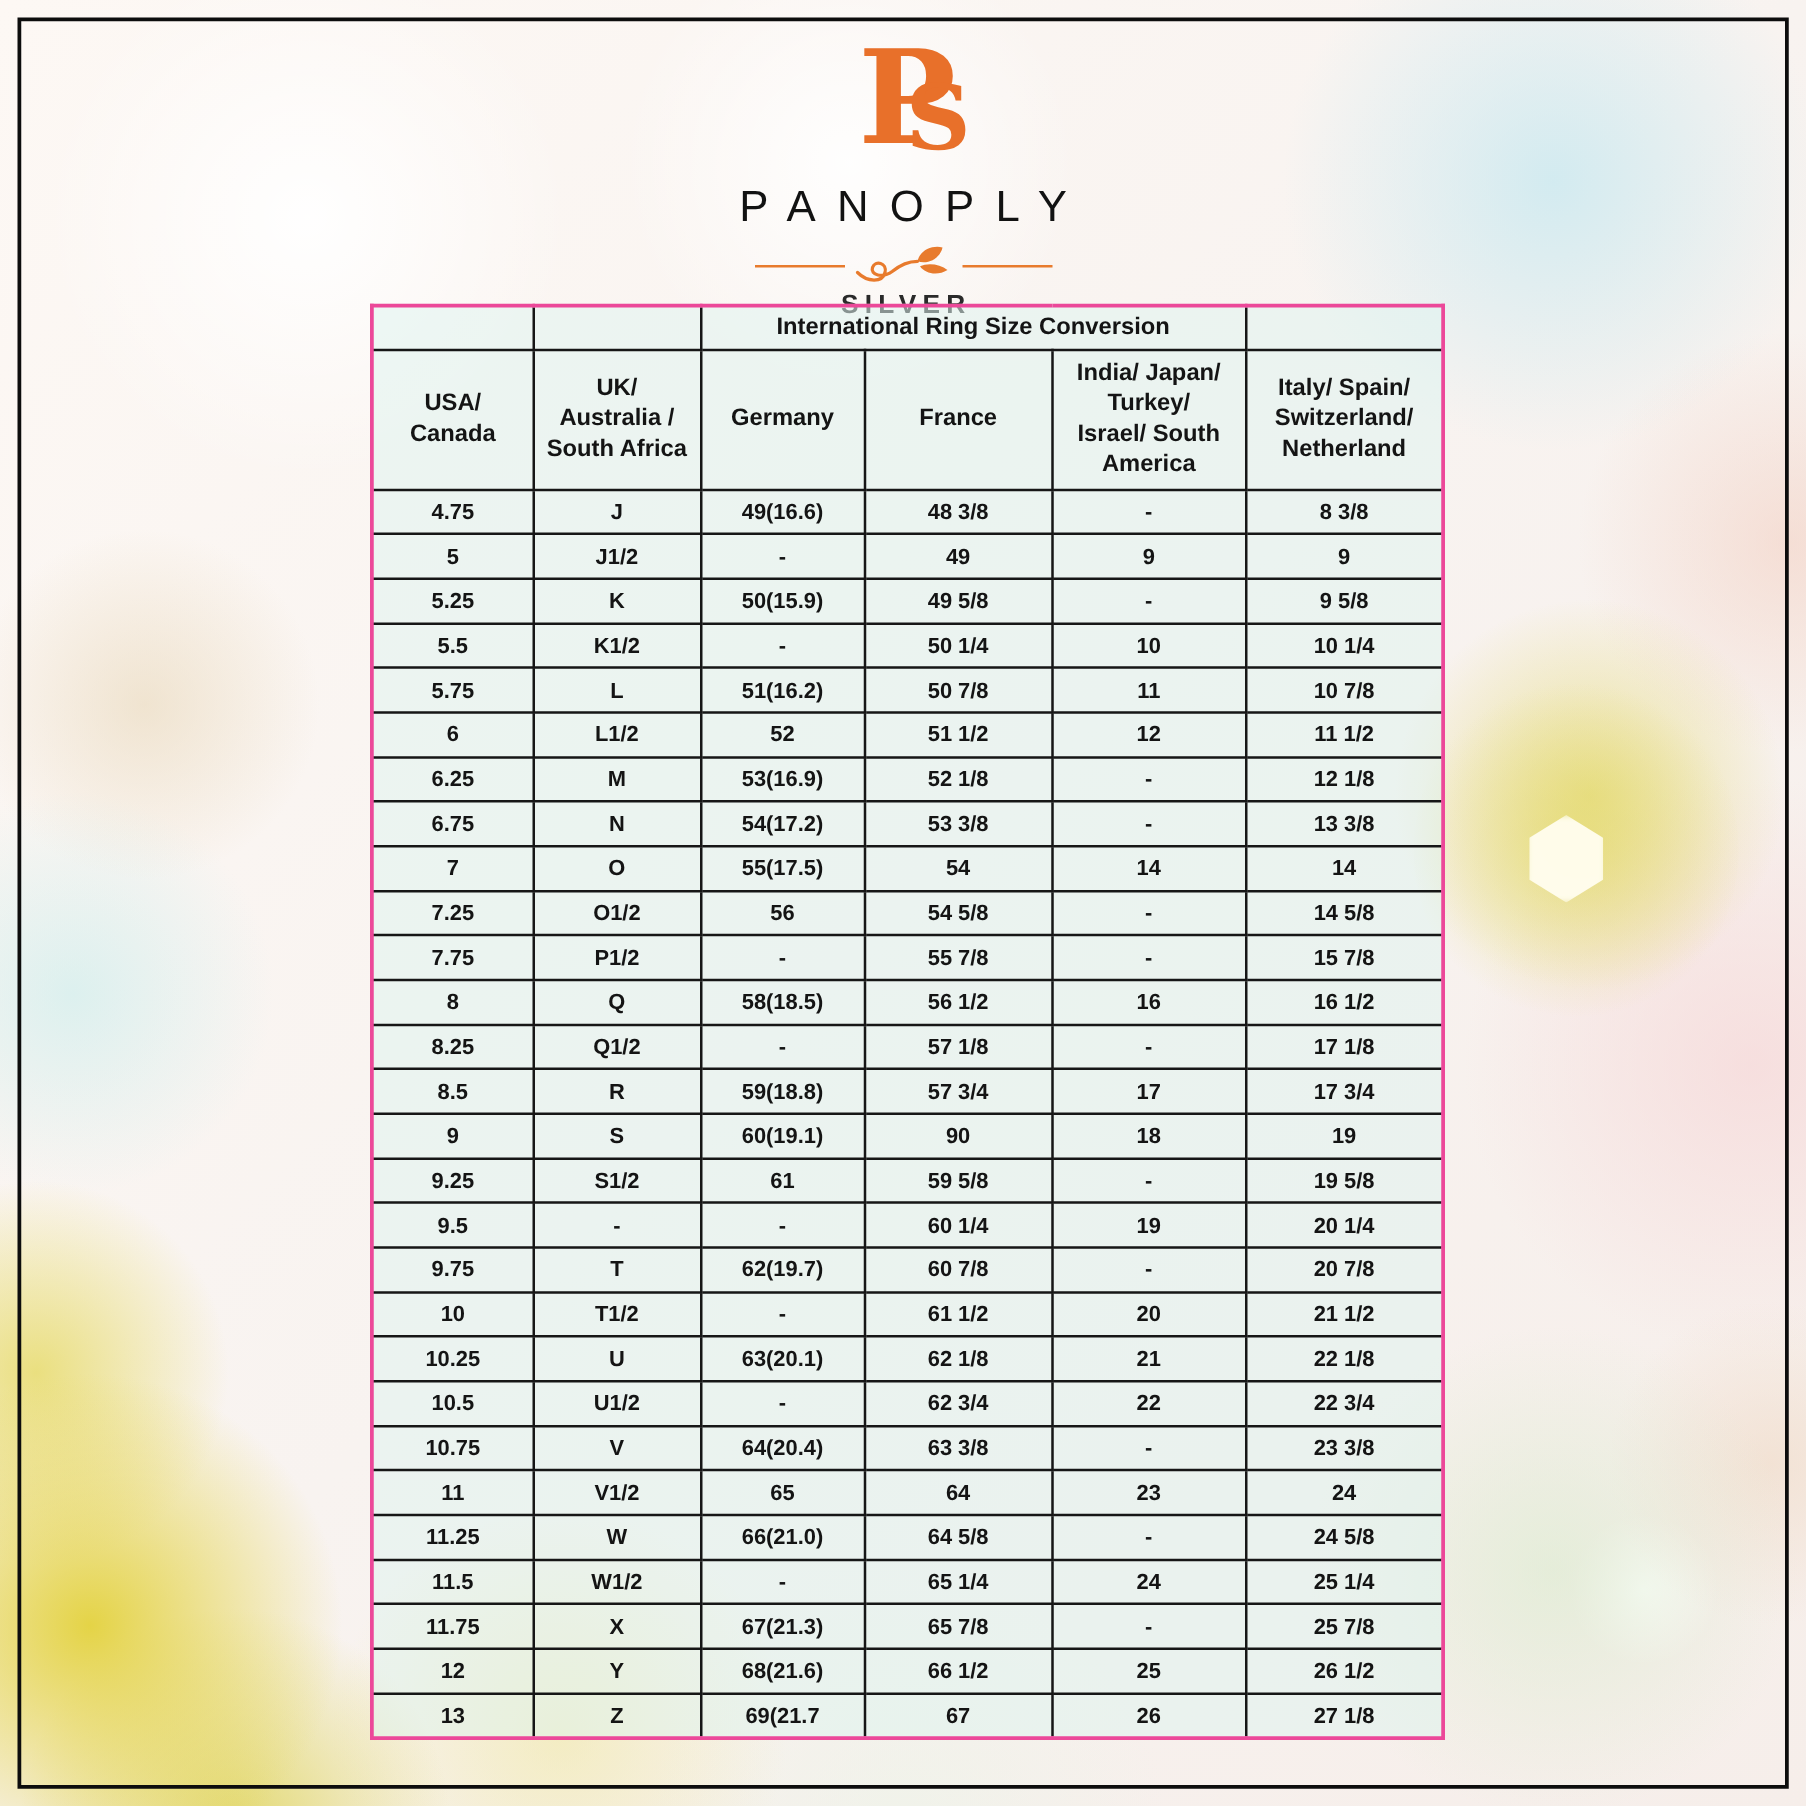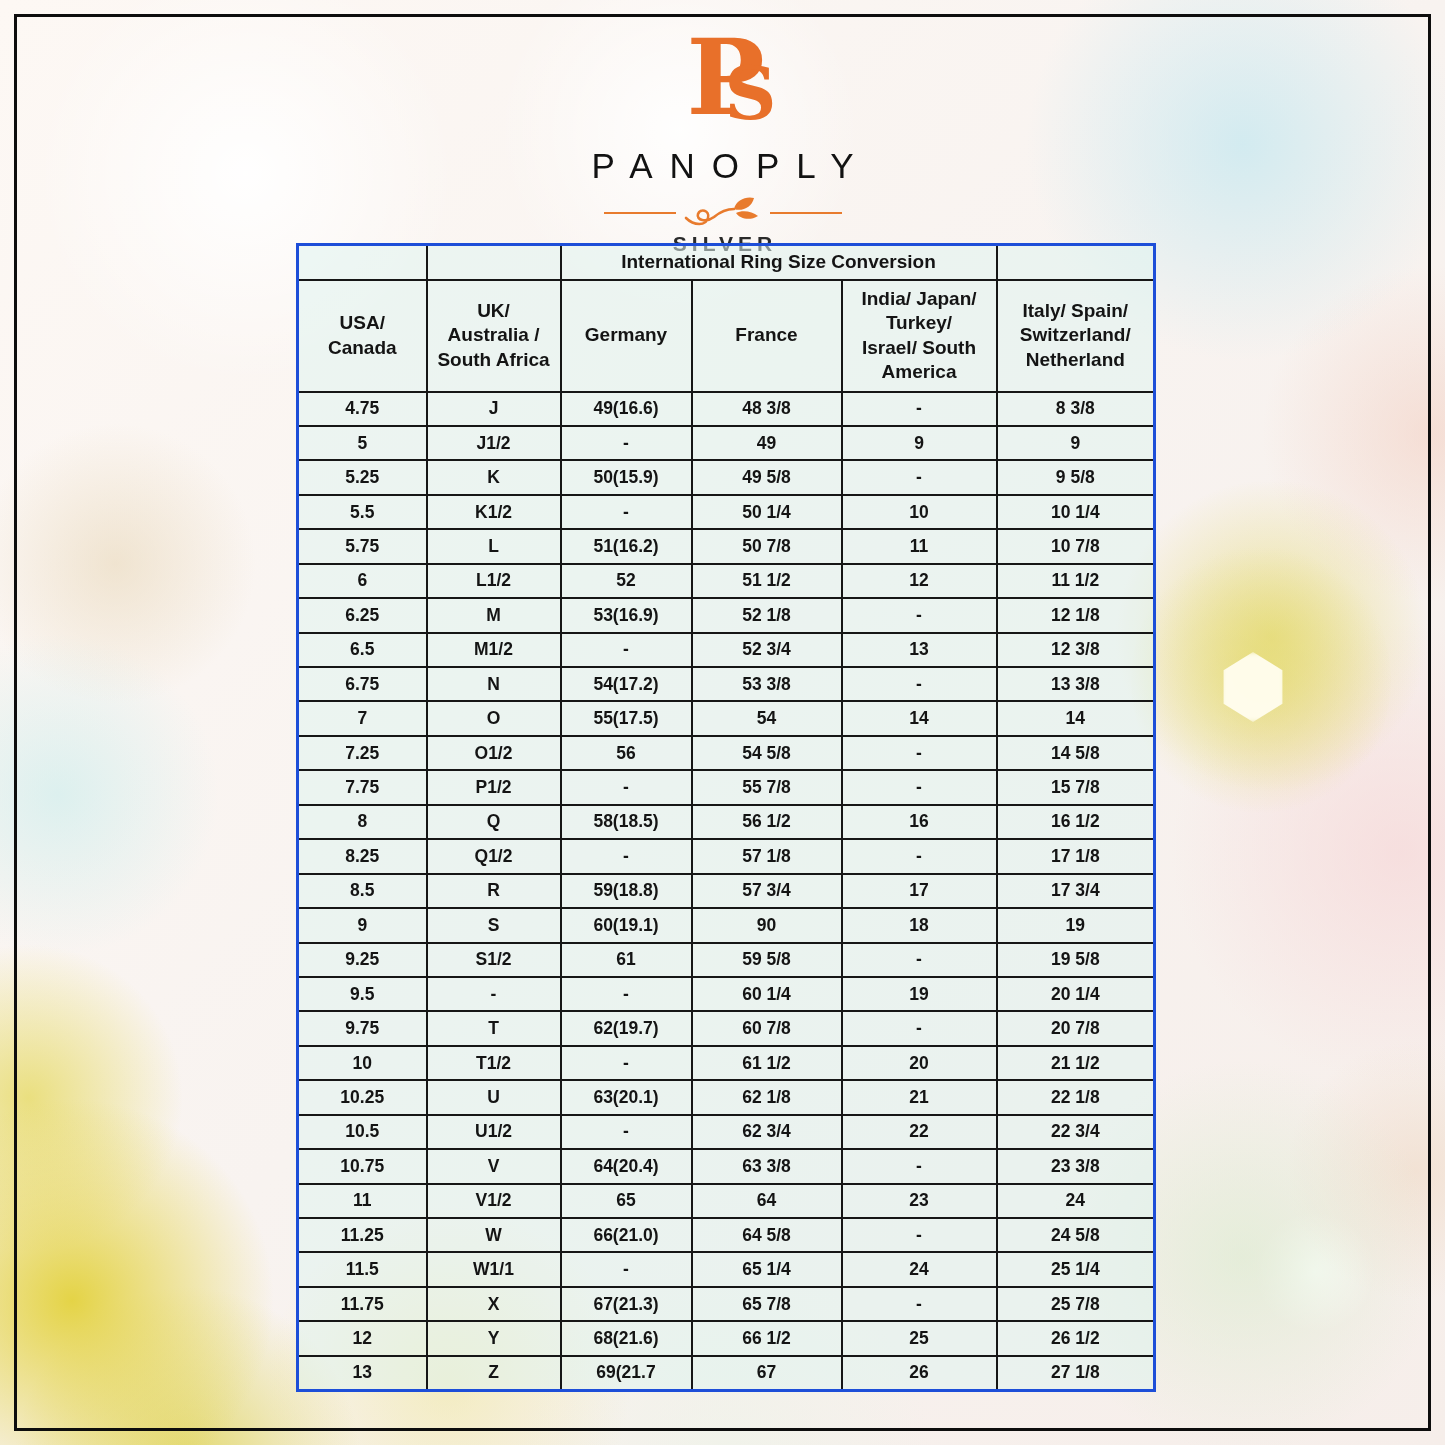--- a/index.html
+++ b/index.html
@@ -74,21 +74,21 @@
   }
   .divider .line{display:block;width:72px;height:2px;background:#e87b2d;}
   .brand-subtitle{
     margin-top:2px;
     font-size:21px;font-weight:700;color:#2a2a2a;letter-spacing:5px;text-indent:5px;
   }
   
   .ring-table{
     position:absolute;left:296px;top:243px;width:857px;height:1149px;
     border-collapse:collapse;table-layout:fixed;
-    border:3px solid #1d4ed8;
+    border:3px solid #ec4899;
     background:rgba(222,243,240,0.52);
   }
   .ring-table td,.ring-table th{
     border:2px solid #161616;
     text-align:center;vertical-align:middle;
     color:#141414;font-weight:700;padding:0 2px;
   }
   .title-row{height:35px;}
   .title-cell{font-size:19px;}
   .cols-row{height:112px;}
@@ -206,28 +206,20 @@
       </tr>
       <tr>
         <td>6.25</td>
         <td>M</td>
         <td>53(16.9)</td>
         <td>52 1/8</td>
         <td>-</td>
         <td>12 1/8</td>
       </tr>
       <tr>
-        <td>6.5</td>
-        <td>M1/2</td>
-        <td>-</td>
-        <td>52 3/4</td>
-        <td>13</td>
-        <td>12 3/8</td>
-      </tr>
-      <tr>
         <td>6.75</td>
         <td>N</td>
         <td>54(17.2)</td>
         <td>53 3/8</td>
         <td>-</td>
         <td>13 3/8</td>
       </tr>
       <tr>
         <td>7</td>
         <td>O</td>
@@ -351,21 +343,21 @@
       <tr>
         <td>11.25</td>
         <td>W</td>
         <td>66(21.0)</td>
         <td>64 5/8</td>
         <td>-</td>
         <td>24 5/8</td>
       </tr>
       <tr>
         <td>11.5</td>
-        <td>W1/1</td>
+        <td>W1/2</td>
         <td>-</td>
         <td>65 1/4</td>
         <td>24</td>
         <td>25 1/4</td>
       </tr>
       <tr>
         <td>11.75</td>
         <td>X</td>
         <td>67(21.3)</td>
         <td>65 7/8</td>

